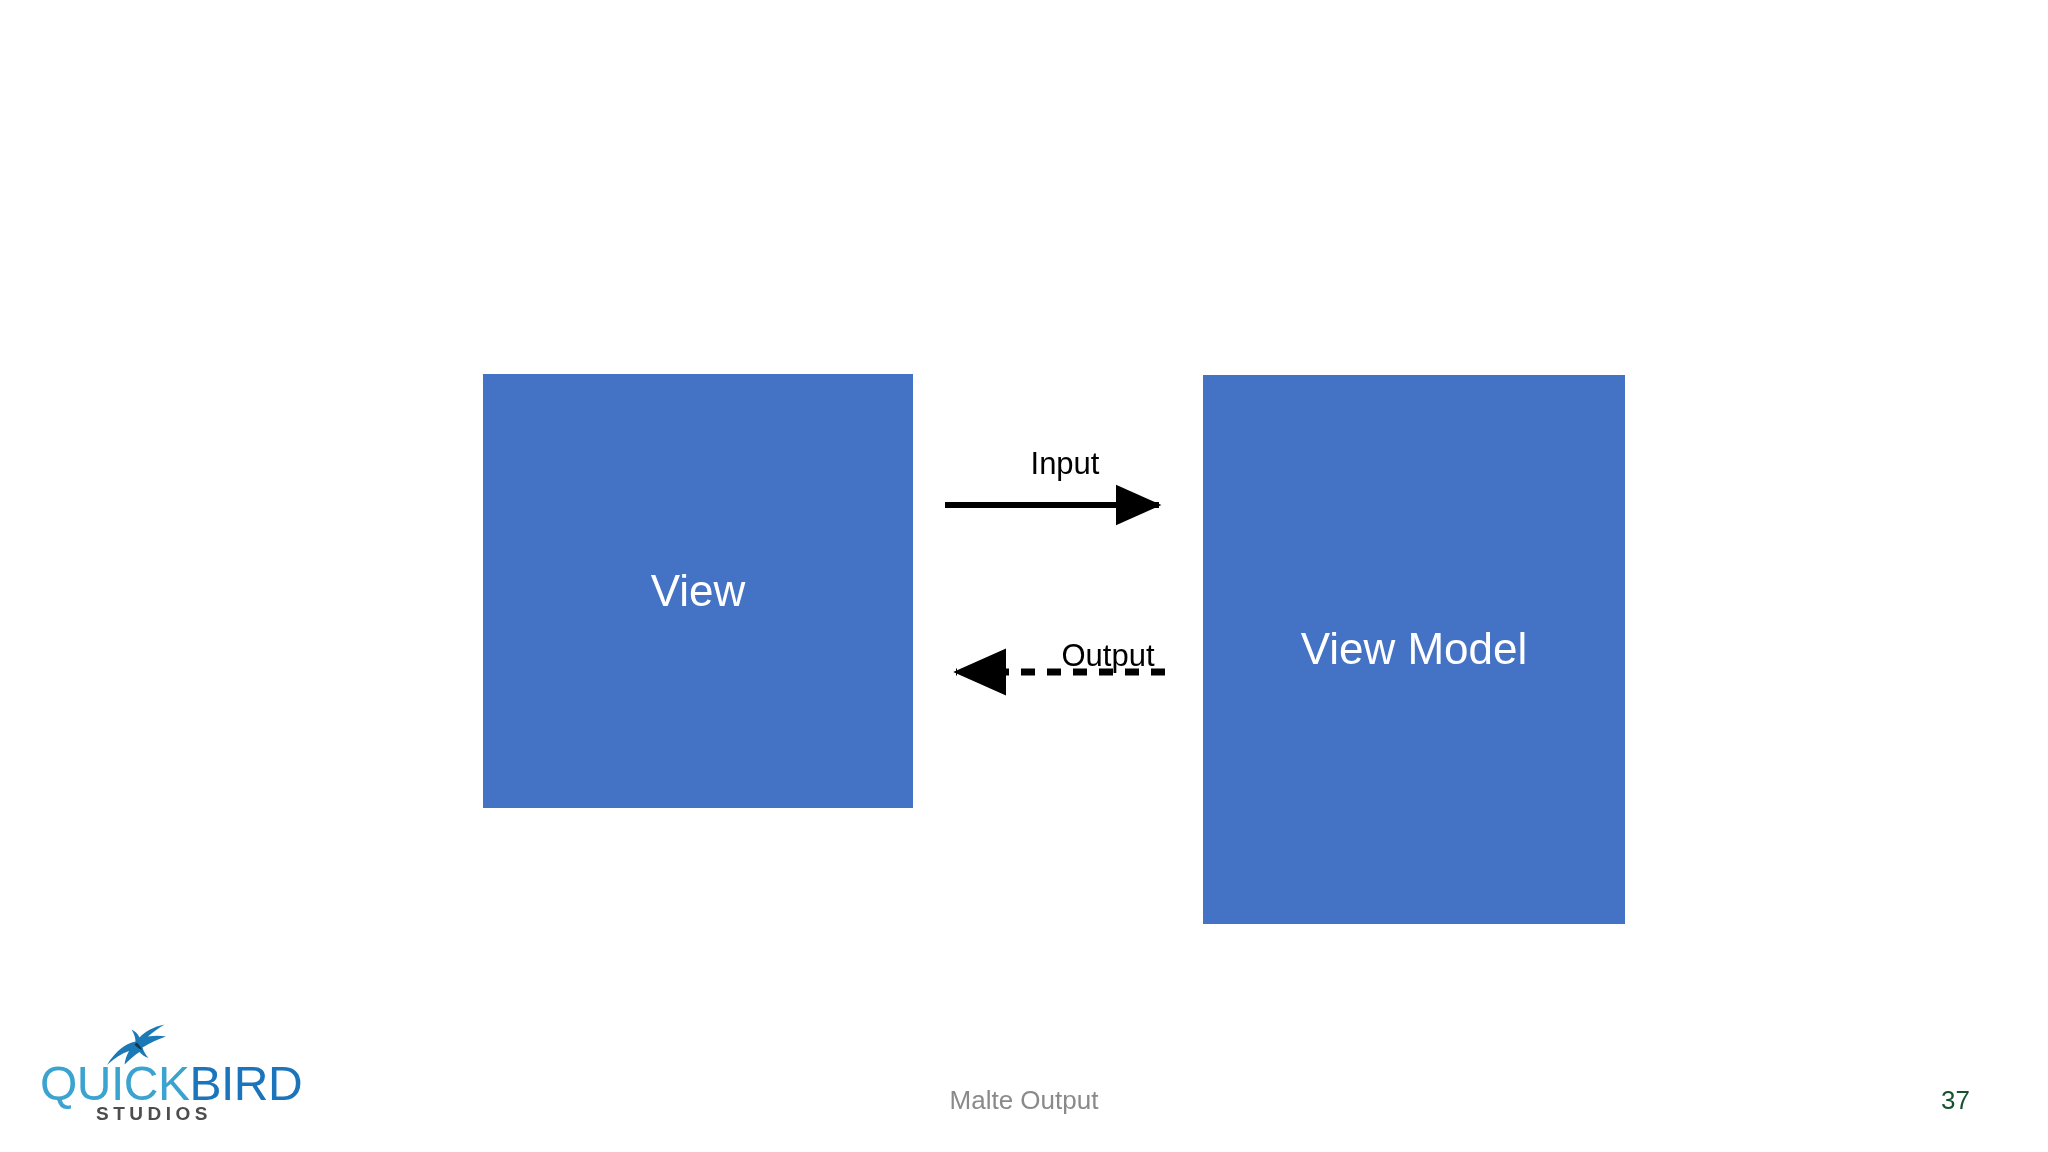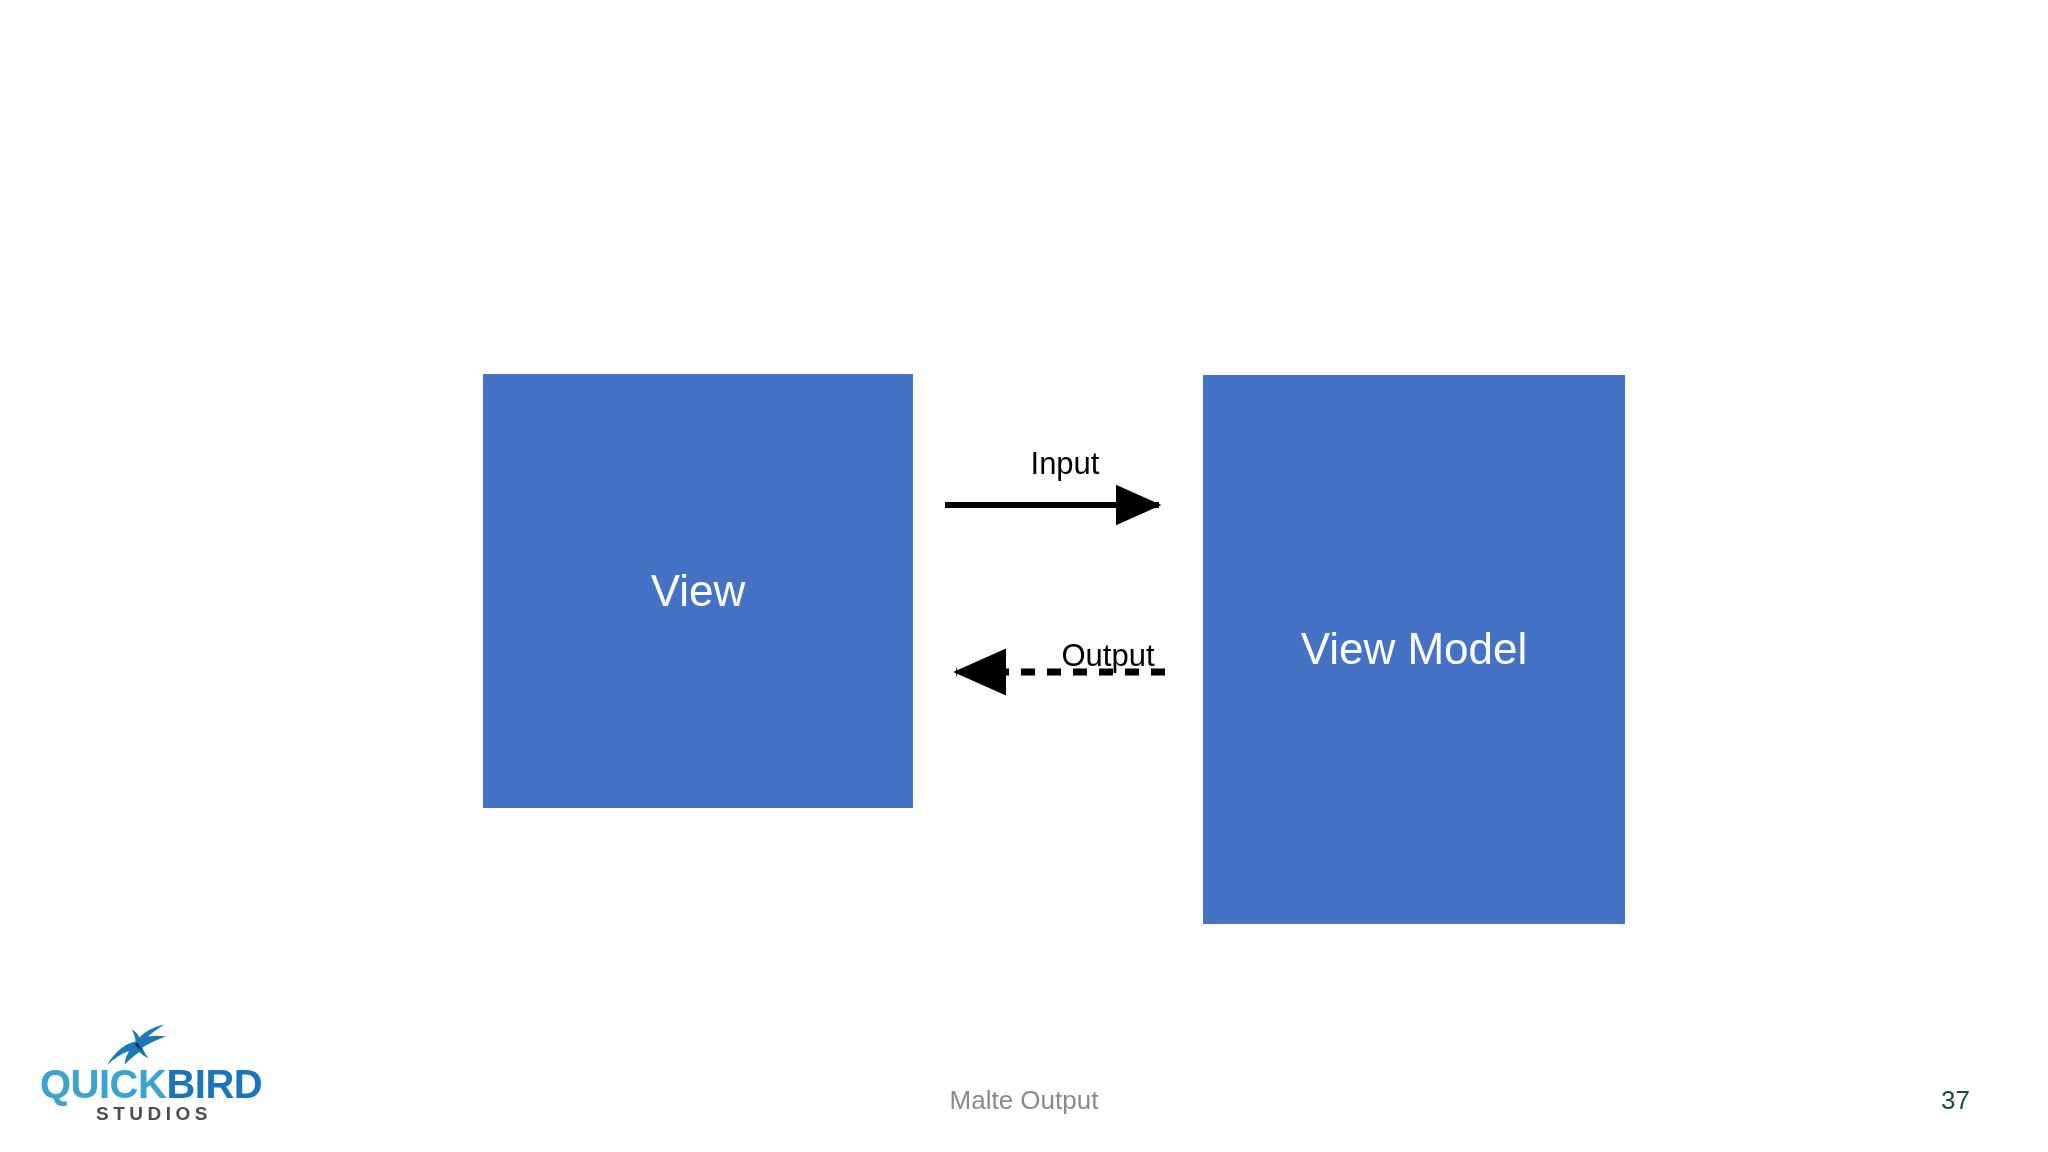--- a/index.html
+++ b/index.html
@@ -141,23 +141,23 @@
     top: 0px;
     width: 72px;
     height: 50px;
   }
   .logo-wordmark {
     position: absolute;
     left: 0px;
     top: 44px;
     width: 210px;
     height: 36px;
-    font-size: 40px;
+    font-size: 48px;
     line-height: 36px;
-    font-weight: 700;
+    font-weight: 400;
     letter-spacing: -0.5px;
     white-space: nowrap;
   }
   .logo-quick { color: #3BA3CF; }
   .logo-bird-word { color: #1B75BC; }
   .logo-studios {
     position: absolute;
     left: 44px;
     top: 82px;
     width: 140px;

